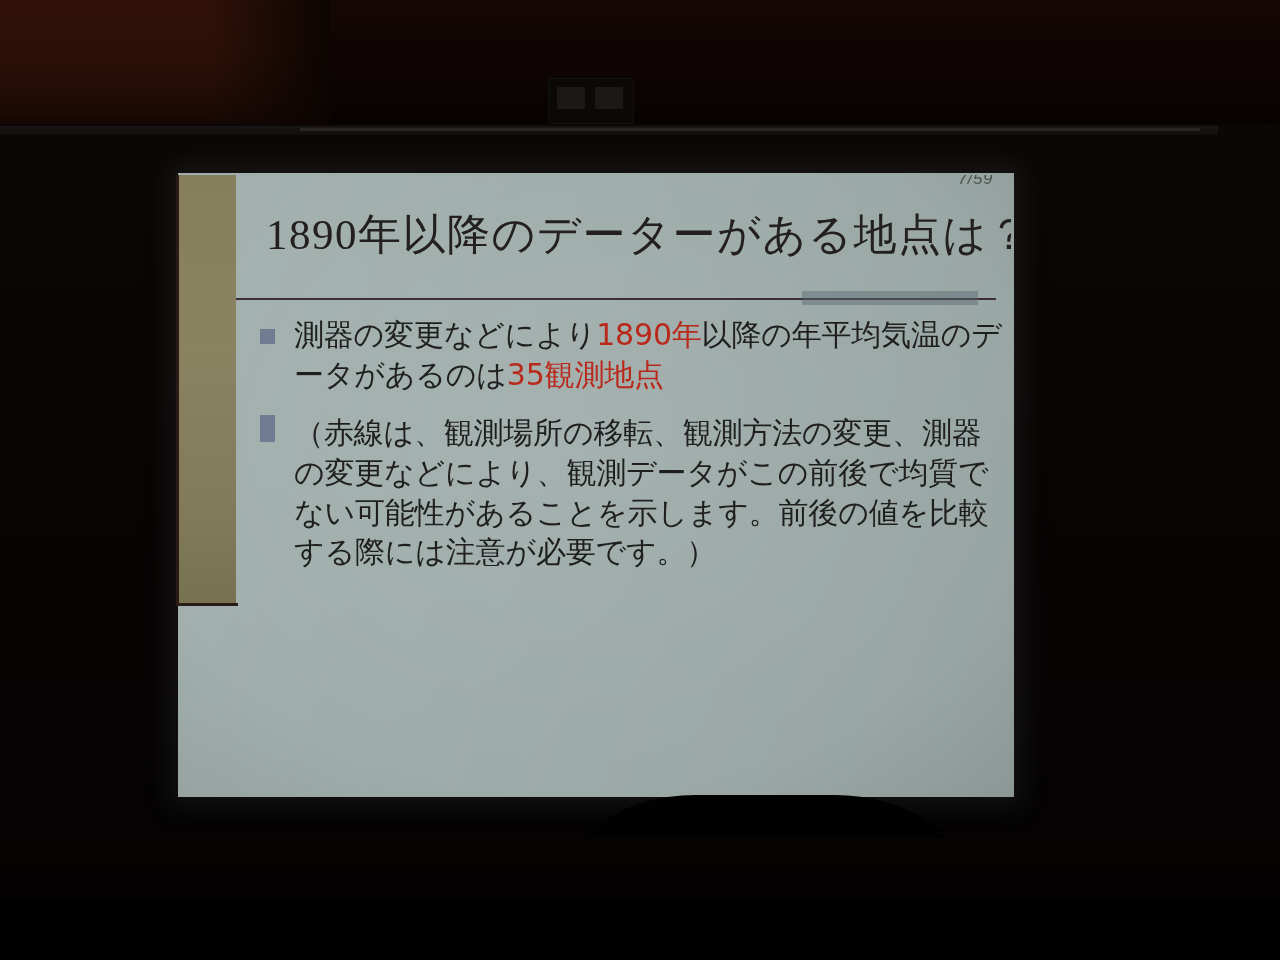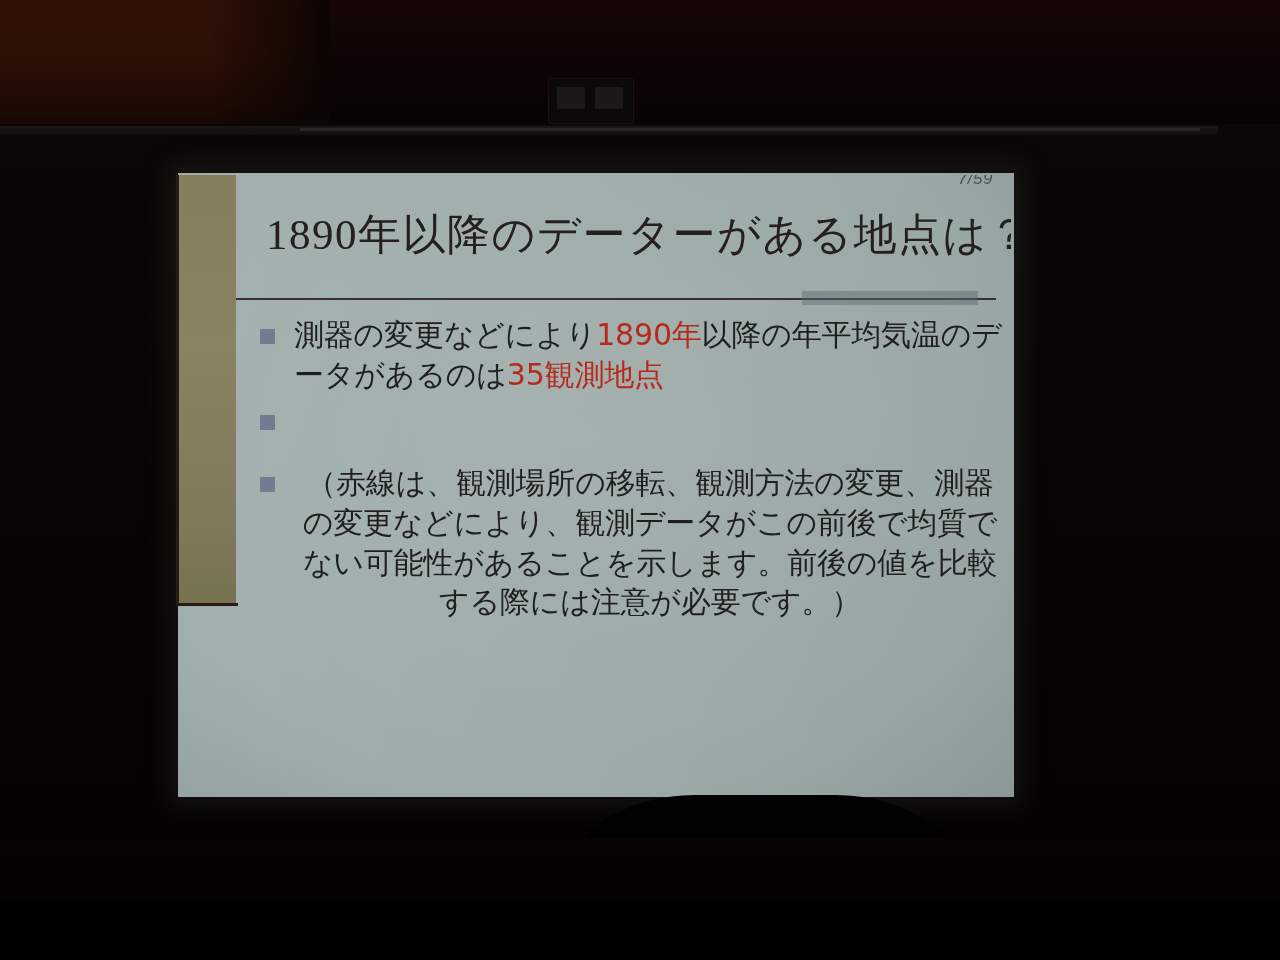--- a/index.html
+++ b/index.html
@@ -193,21 +193,21 @@
     line-height: 1.33;
     color: #1f1f1f;
     letter-spacing: -0.2px;
   }
   .bullet .marker {
     position: absolute;
     left: 10px; top: 14px;
     width: 15px; height: 15px;
     background: #6f7c92;
   }
-  .bullet.spaced { margin-top: 68px; text-align: center; }
+  .bullet.spaced { margin-top: 18px; }
   .hl { color: #b9291b; text-align: right; }
 
   
   .silhouette {
     position: absolute;
     left: 565px; bottom: 0;
     width: 400px; height: 105px;
     background: #020101;
     border-radius: 130px 130px 0 0 / 90px 90px 0 0;
   }

